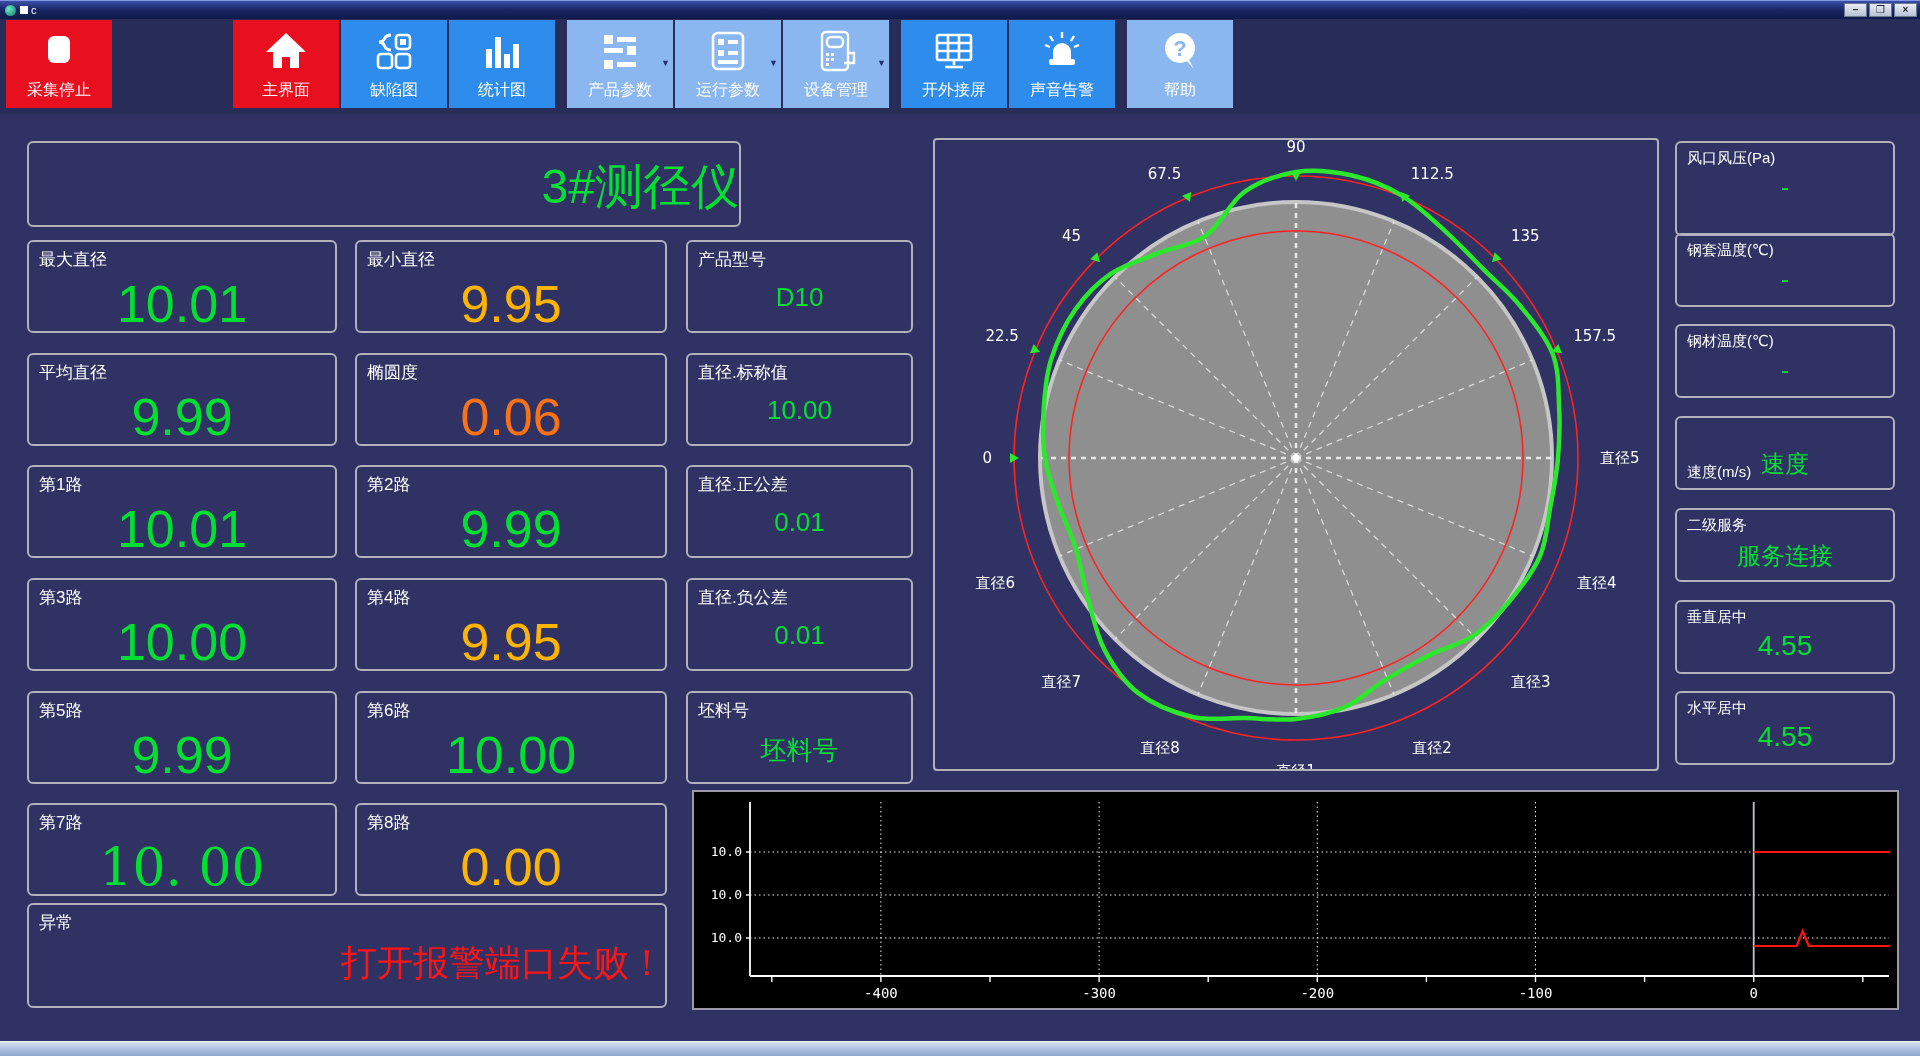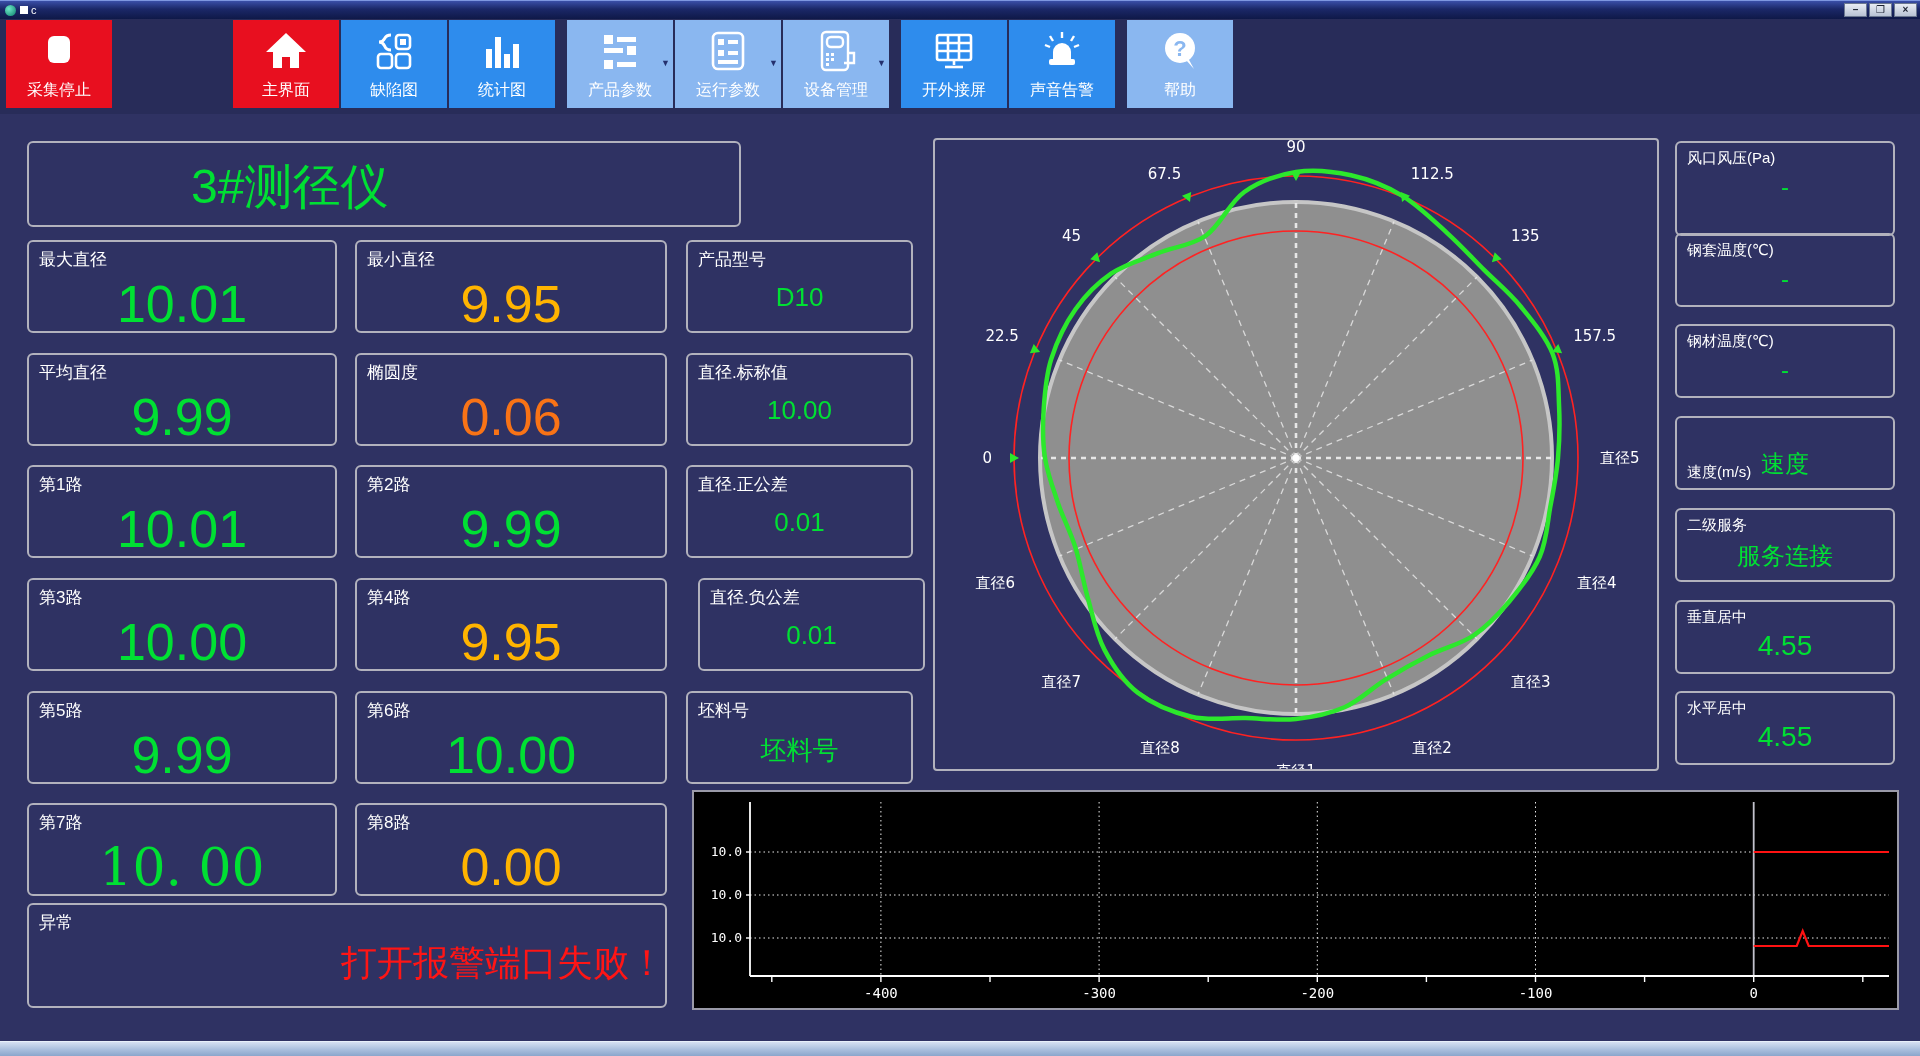--- a/index.html
+++ b/index.html
@@ -31,21 +31,21 @@
   
   .box{position:absolute;border:2px solid #b2b2bd;border-radius:6px;box-sizing:border-box;}
   .blabel{position:absolute;left:10px;top:6px;color:#fff;font-size:17px;}
   .bvalue{position:absolute;left:0;top:32px;width:100%;text-align:center;font-size:52px;}
   .bvalue.small{font-size:26px;top:40px;}
   .bvalue.serif{font-family:"DejaVu Serif","Liberation Serif",serif;}
   .bvalue.rp{font-size:24px;top:30px;}
   .bvalue.rpnum{font-size:28px;top:28px;}
   .titlebox{position:absolute;border:2px solid #b2b2bd;border-radius:6px;box-sizing:border-box;}
   .titlebox .ttext{position:absolute;left:162px;top:12px;width:calc(100% - 162px - 0px);
-    text-align:left;font-size:48px;color:#00e033;}
+    text-align:right;font-size:48px;color:#00e033;}
   .alarmmsg{position:absolute;left:0;top:34px;width:100%;text-align:right;
     font-size:36px;color:#ff1515;font-family:Liberation Serif, serif;}
   
   .polarpanel{position:absolute;border:2px solid #b2b2bd;border-radius:4px;box-sizing:border-box;}
   .trendpanel{position:absolute;border:2px solid #9a9aa8;box-sizing:border-box;background:#000;}
   
   .taskbar{position:absolute;left:0;bottom:0;width:1920px;height:14px;
     background:linear-gradient(180deg,#d5e0f2 0%,#a9bedd 55%,#8ba6cc 100%);
     border-top:1px solid #e8f0fa;}
 </style>
@@ -238,21 +238,21 @@
         <div class="bvalue small" style="color: rgb(0, 224, 51);">0.01</div>
       </div>
       <div class="box" style="left: 27px; top: 578px; width: 310px; height: 93px;">
         <div class="blabel">第3路</div>
         <div class="bvalue " style="color: rgb(0, 224, 51);">10.00</div>
       </div>
       <div class="box" style="left: 355px; top: 578px; width: 312px; height: 93px;">
         <div class="blabel">第4路</div>
         <div class="bvalue " style="color: rgb(255, 180, 0);">9.95</div>
       </div>
-      <div class="box" style="left: 686px; top: 578px; width: 227px; height: 93px; margin-left: 12px;">
+      <div class="box" style="left: 686px; top: 578px; width: 227px; height: 93px;">
         <div class="blabel">直径.负公差</div>
         <div class="bvalue small" style="color: rgb(0, 224, 51);">0.01</div>
       </div>
       <div class="box" style="left: 27px; top: 691px; width: 310px; height: 93px;">
         <div class="blabel">第5路</div>
         <div class="bvalue " style="color: rgb(0, 224, 51);">9.99</div>
       </div>
       <div class="box" style="left: 355px; top: 691px; width: 312px; height: 93px;">
         <div class="blabel">第6路</div>
         <div class="bvalue " style="color: rgb(0, 224, 51);">10.00</div>

